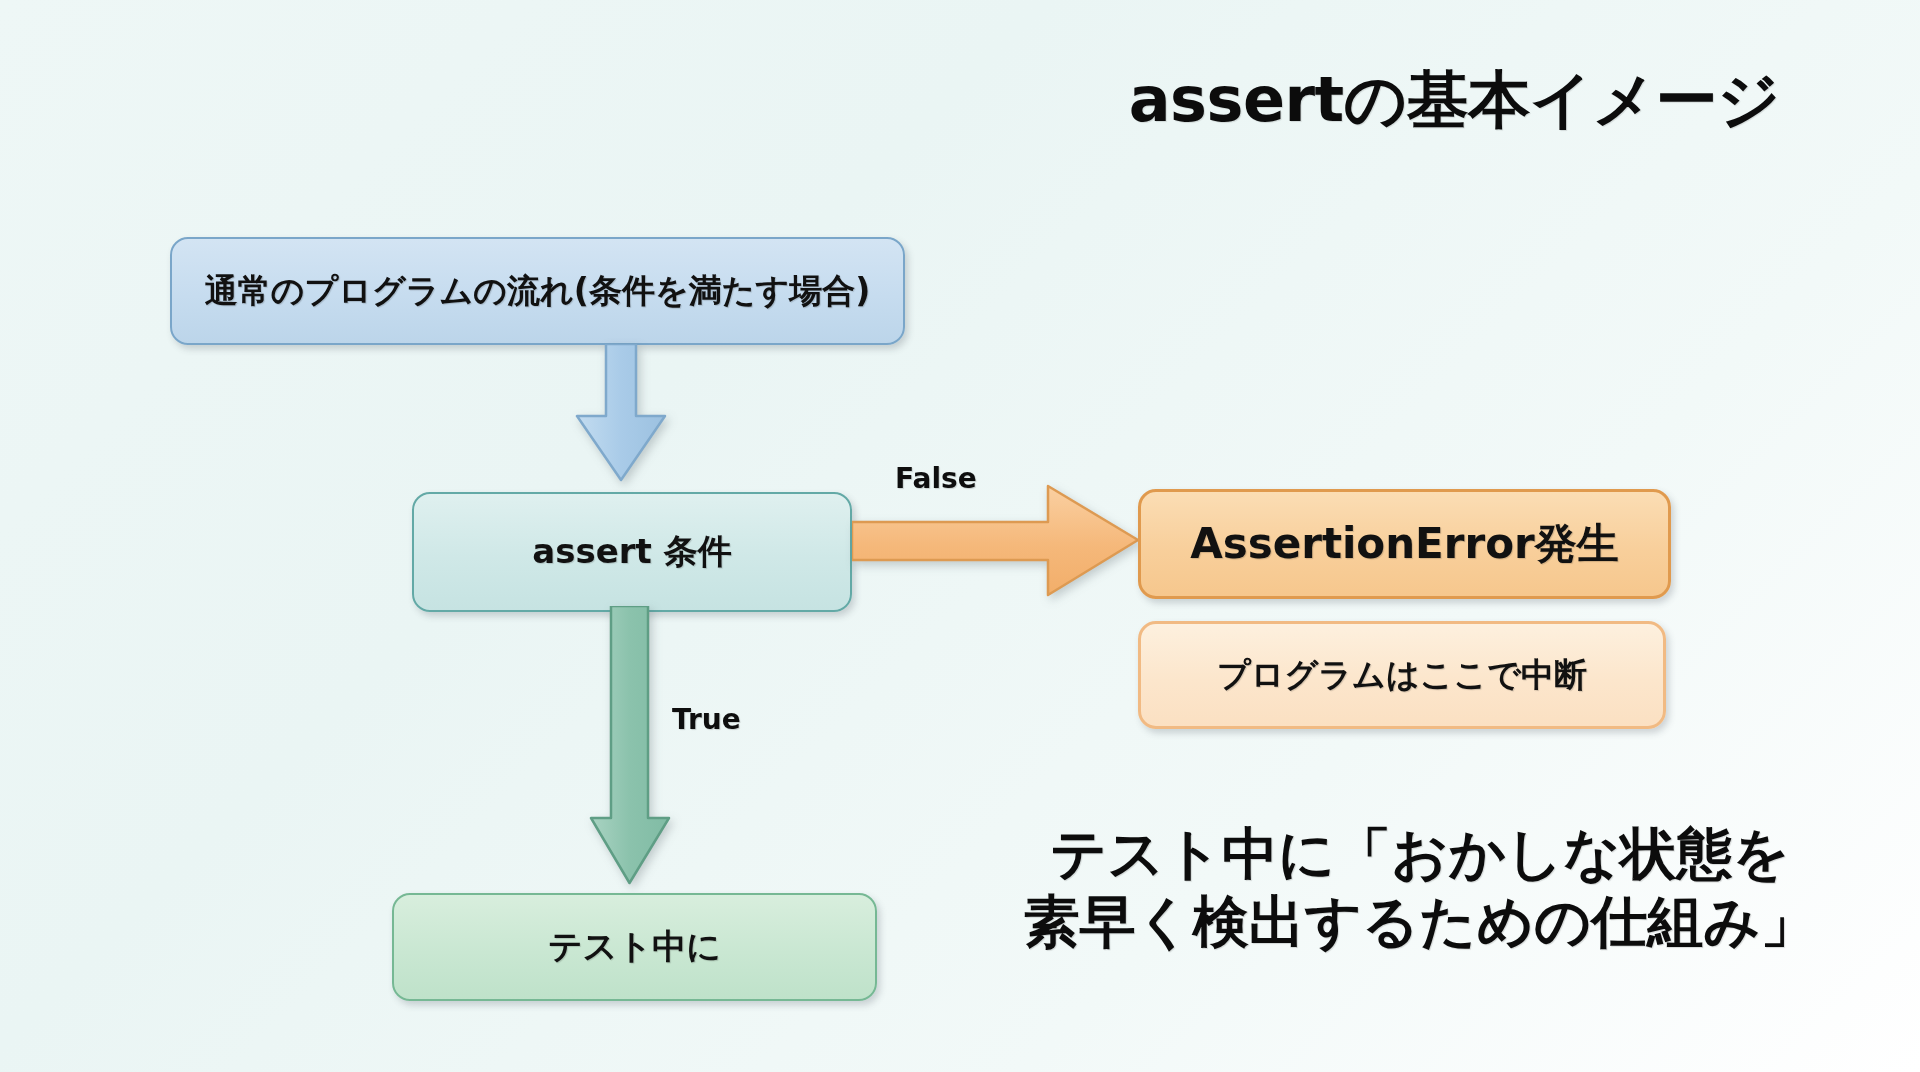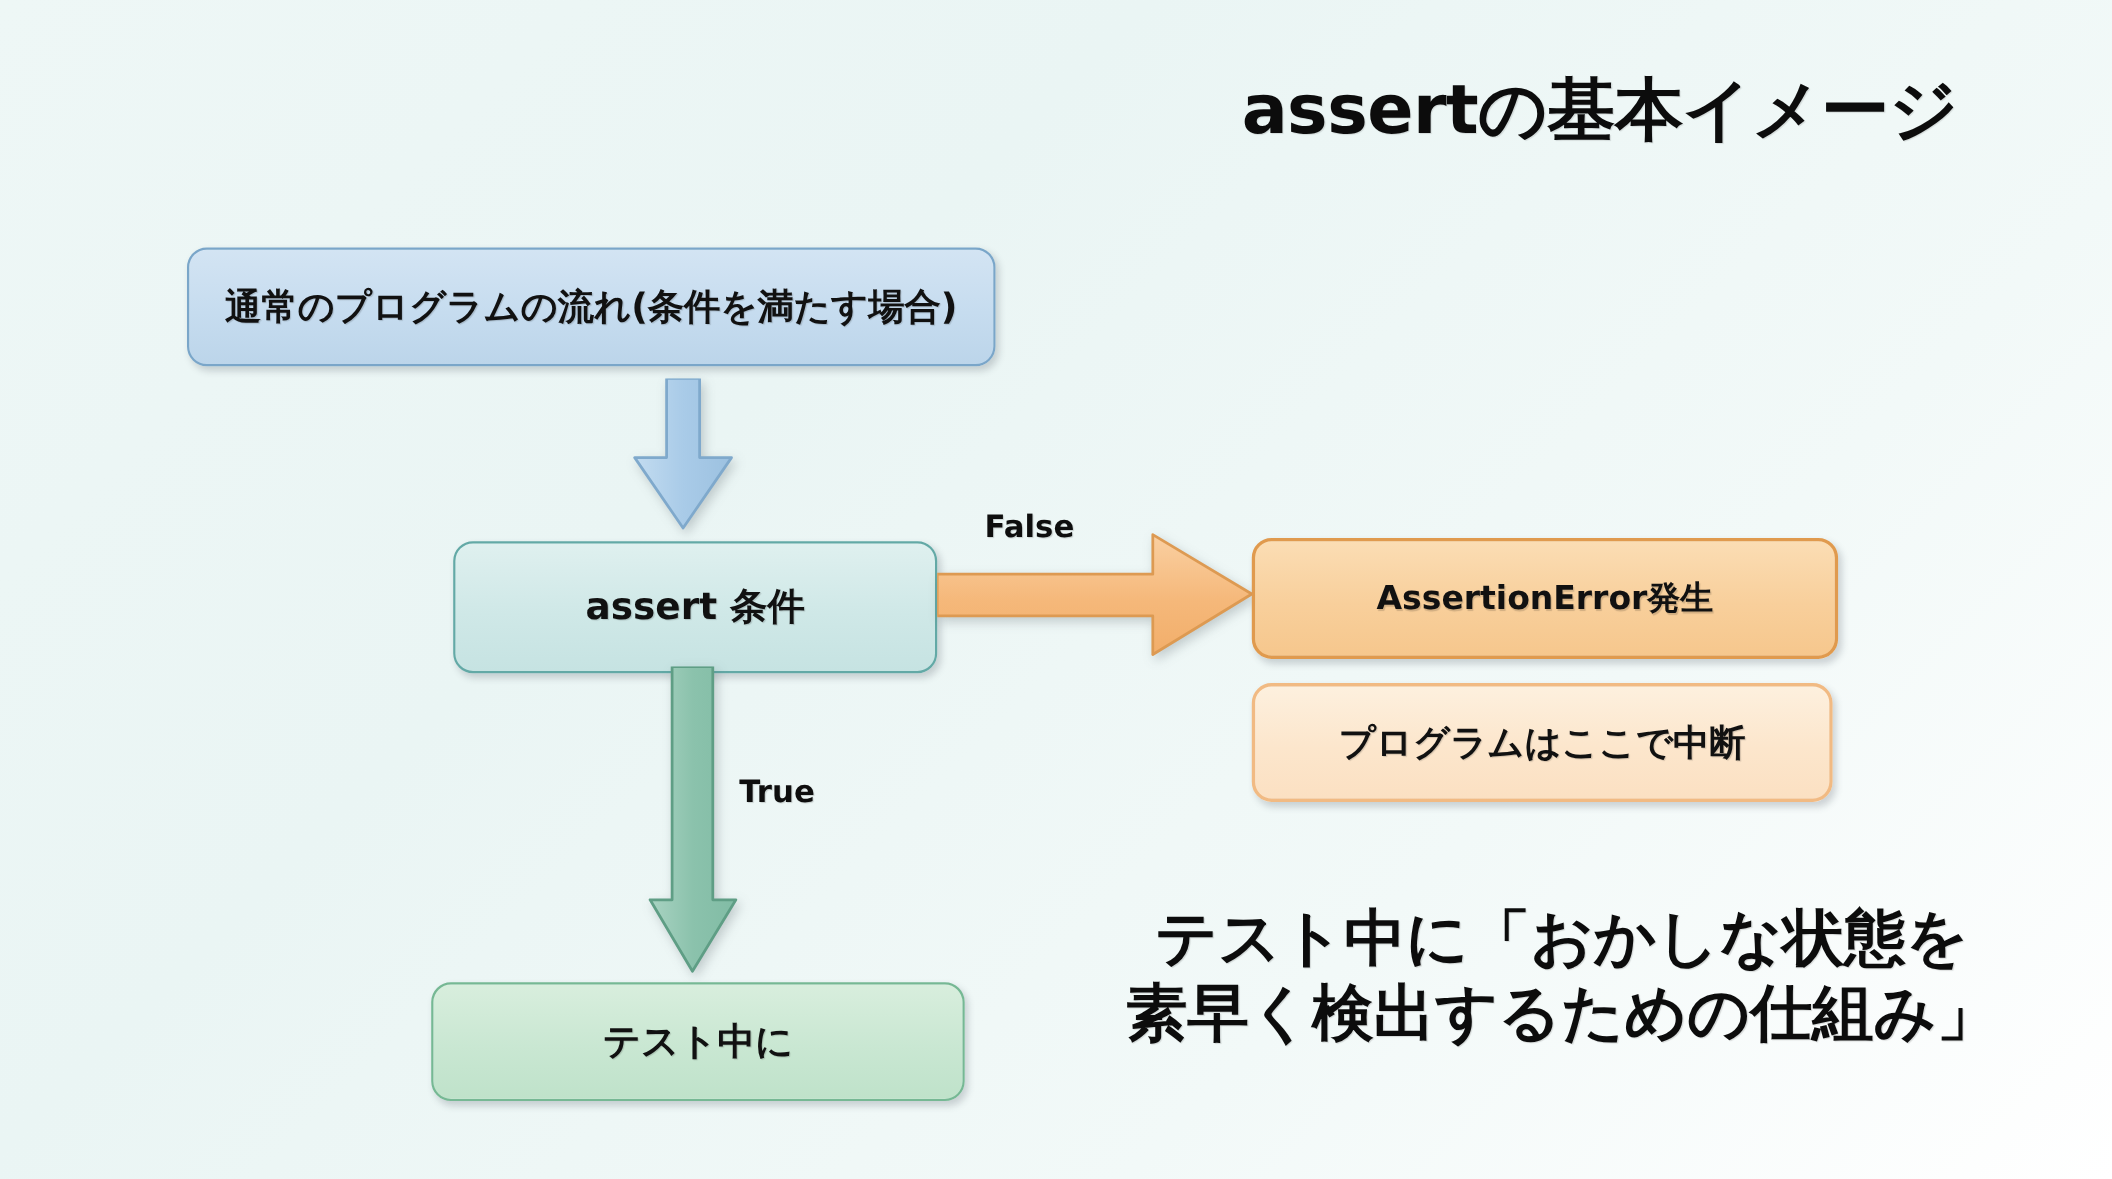--- a/index.html
+++ b/index.html
@@ -48,21 +48,21 @@
     border-radius: 18px;
     font-weight: 700;
     color: #111111;
     text-shadow: 1px 1px 1px rgba(0,0,0,0.16);
     box-shadow: 3px 4px 7px rgba(60,70,80,0.22);
   }
 
   
   .node-start {
     left: 170px;
-    top: 225px;
+    top: 237px;
     width: 735px;
     height: 108px;
     font-size: 33px;
     background: linear-gradient(180deg, #d3e4f3 0%, #c6dcef 55%, #bcd5ea 100%);
     border: 2.5px solid #7aa6c9;
   }
 
   
   .node-decision {
     left: 412px;
@@ -84,21 +84,21 @@
     background: linear-gradient(180deg, #d8eedd 0%, #c9e7d2 55%, #bfe2ca 100%);
     border: 2.5px solid #76b894;
   }
 
   
   .node-error {
     left: 1138px;
     top: 489px;
     width: 533px;
     height: 110px;
-    font-size: 30px;
+    font-size: 42px;
     background: linear-gradient(180deg, #fbddb4 0%, #f8cf9b 55%, #f6c78d 100%);
     border: 3px solid #e09a4e;
   }
 
   
   .node-halt {
     left: 1138px;
     top: 621px;
     width: 528px;
     height: 108px;

